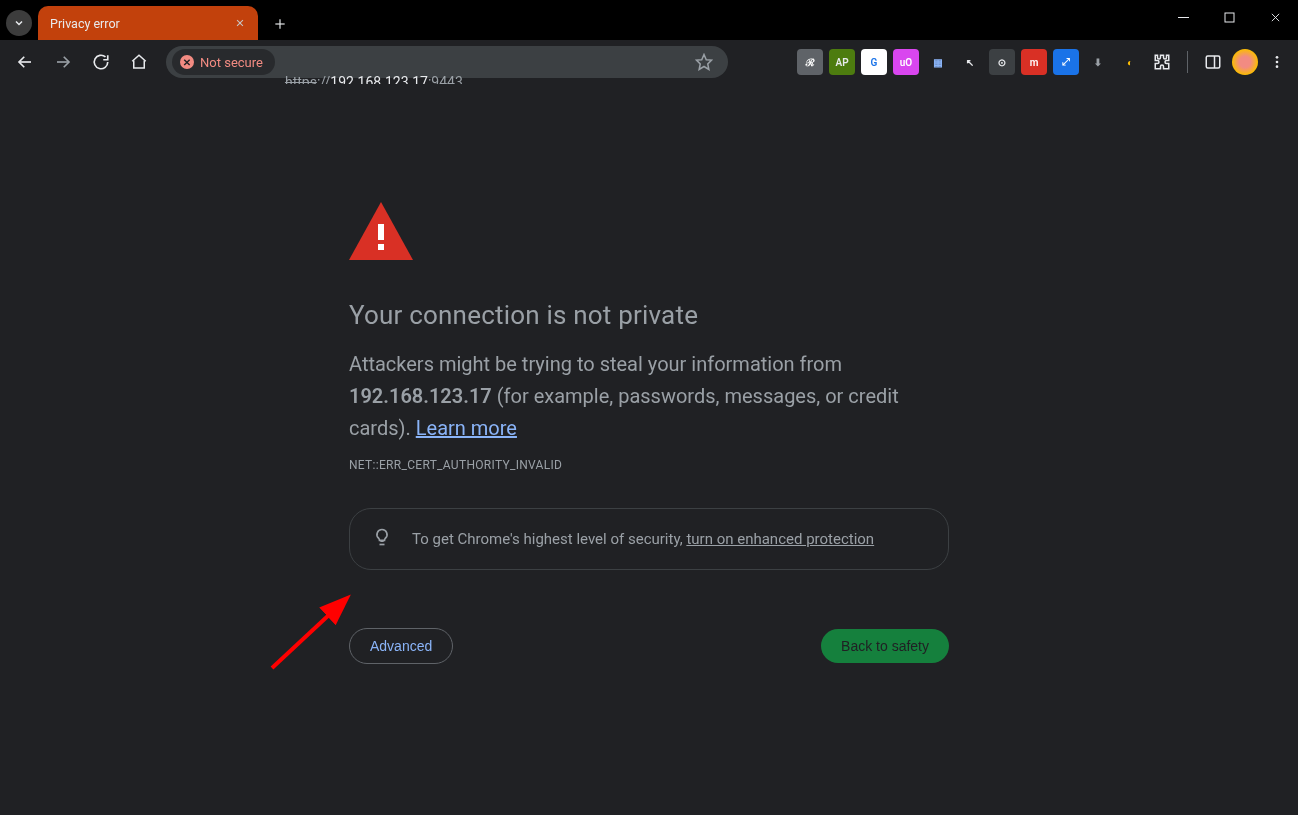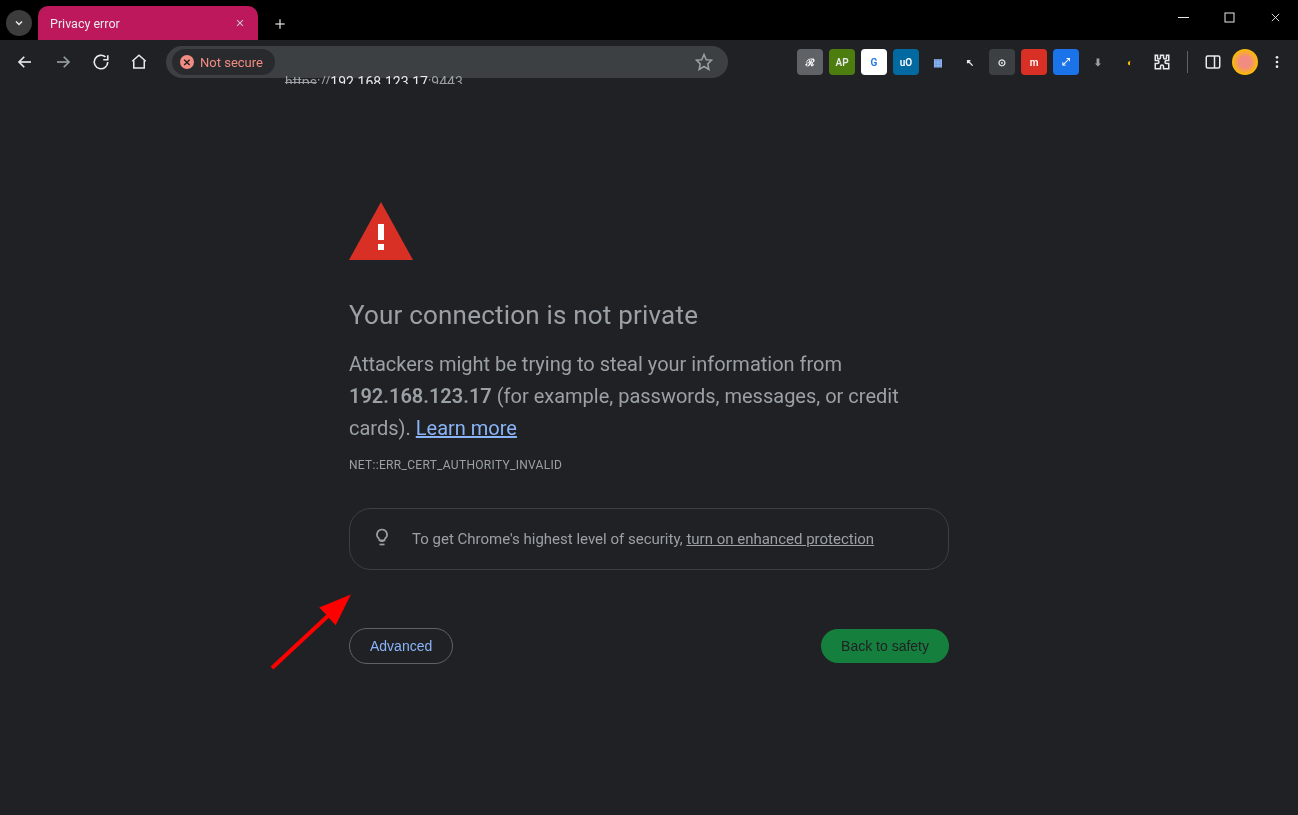--- a/index.html
+++ b/index.html
@@ -1,21 +1,21 @@
 <!DOCTYPE html>
 <html><head>
 <meta charset="utf-8">
 <style>
   * { box-sizing: border-box; margin: 0; padding: 0; }
   html, body { width: 1298px; height: 815px; background: #000; font-family: "Segoe UI", Roboto, Arial, sans-serif; overflow: hidden; color: #e8eaed; }
   
   .titlebar { height: 40px; display: flex; align-items: flex-start; background: #000; }
   .tab-region { display: flex; align-items: center; height: 40px; padding-left: 6px; }
   .search-tabs { width: 26px; height: 26px; border-radius: 13px; background: #3c3c3c; display:flex; align-items:center; justify-content:center; margin-top:6px; margin-right:6px; cursor:pointer;}
-  .tab { display:flex; align-items:center; height: 34px; margin-top:6px; background:#be185d; border-radius: 10px 10px 0 0; padding: 0 10px 0 12px; min-width: 220px; position:relative;justify-content:flex-end;}
+  .tab { display:flex; align-items:center; height: 34px; margin-top:6px; background:#c2410c; border-radius: 10px 10px 0 0; padding: 0 10px 0 12px; min-width: 220px; position:relative;justify-content:flex-end;}
   .tab-title { font-size: 12.5px; color:#e8eaed; flex:1; white-space:nowrap; overflow:hidden; }
   .tab-close { width:16px; height:16px; display:flex; align-items:center; justify-content:center; color:#c7c7c7; border-radius:50%; cursor:pointer; }
   .new-tab { width:28px; height:28px; display:flex; align-items:center; justify-content:center; color:#c7c7c7; margin-left:8px; margin-top:8px; border-radius:50%; cursor:pointer;}
   .win-controls { margin-left:auto; display:flex; height:34px; }
   .win-btn { width:46px; height:34px; display:flex; align-items:center; justify-content:center; color:#e8eaed; cursor:pointer; }
   
   .toolbar { height: 44px; background:#202124; display:flex; align-items:center; padding: 0 8px; gap:4px; }
   .nav-icon { width:34px; height:34px; display:flex; align-items:center; justify-content:center; color:#9aa0a6; border-radius:50%; cursor:pointer;}
   .nav-icon.active { color:#e8eaed; }
   .omnibox { flex:0 0 562px; height:32px; background:#3c4043; border-radius:16px; display:flex; align-items:center; padding:0 10px 0 6px; margin-left:6px; }
@@ -140,21 +140,21 @@
           <polygon points="12 2 15 9 22 9.5 17 14.5 18.5 22 12 18 5.5 22 7 14.5 2 9.5 9 9"></polygon>
         </svg>
       </div>
   </div>
 
   <div class="ext-row" id="ext-row">
 
     <div class="ext" style="background: rgb(95, 99, 104); color: rgb(255, 255, 255); font-size: 10px; font-weight: 600; border-radius: 4px;">ℛ</div>
       <div class="ext" style="background: #4d7c0f; color: rgb(232, 234, 237); font-size: 10px; font-weight: 600; border-radius: 4px;">AP</div>
       <div class="ext" style="background: rgb(255, 255, 255); color: rgb(26, 115, 232); font-size: 10px; font-weight: 600; border-radius: 4px;">G</div>
-      <div class="ext" style="background: #0369a1; color: rgb(255, 255, 255); font-size: 10px; font-weight: 600; border-radius: 4px;">uO</div>
+      <div class="ext" style="background: #d946ef; color: rgb(255, 255, 255); font-size: 10px; font-weight: 600; border-radius: 4px;">uO</div>
       <div class="ext" style="background: transparent; color: rgb(138, 180, 248); font-size: 10px; font-weight: 600; border-radius: 4px;">▦</div>
       <div class="ext" style="background: transparent; color: rgb(232, 234, 237); font-size: 10px; font-weight: 600; border-radius: 4px;">↖</div>
       <div class="ext" style="background: rgb(60, 64, 67); color: rgb(232, 234, 237); font-size: 10px; font-weight: 600; border-radius: 4px;">⊙</div>
       <div class="ext" style="background: rgb(217, 48, 37); color: rgb(255, 255, 255); font-size: 10px; font-weight: 600; border-radius: 4px;">m</div>
       <div class="ext" style="background: rgb(26, 115, 232); color: rgb(255, 255, 255); font-size: 10px; font-weight: 600; border-radius: 4px;">⤢</div>
       <div class="ext" style="background: transparent; color: rgb(154, 160, 166); font-size: 10px; font-weight: 600; border-radius: 4px;">⬇</div>
       <div class="ext" style="background: transparent; color: rgb(251, 188, 4); font-size: 10px; font-weight: 600; border-radius: 4px;">◐</div>
       <div class="ext" style="color:#e8eaed;">
         <svg width="18" height="18" viewBox="0 0 24 24" fill="none" stroke="currentColor" stroke-width="2">
           <path d="M14 3h-4v3a2 2 0 1 1-4 0V3H3v7h3a2 2 0 1 1 0 4H3v7h7v-3a2 2 0 1 1 4 0v3h7v-7h-3a2 2 0 1 1 0-4h3V3h-3v3a2 2 0 1 1-4 0z"></path>

